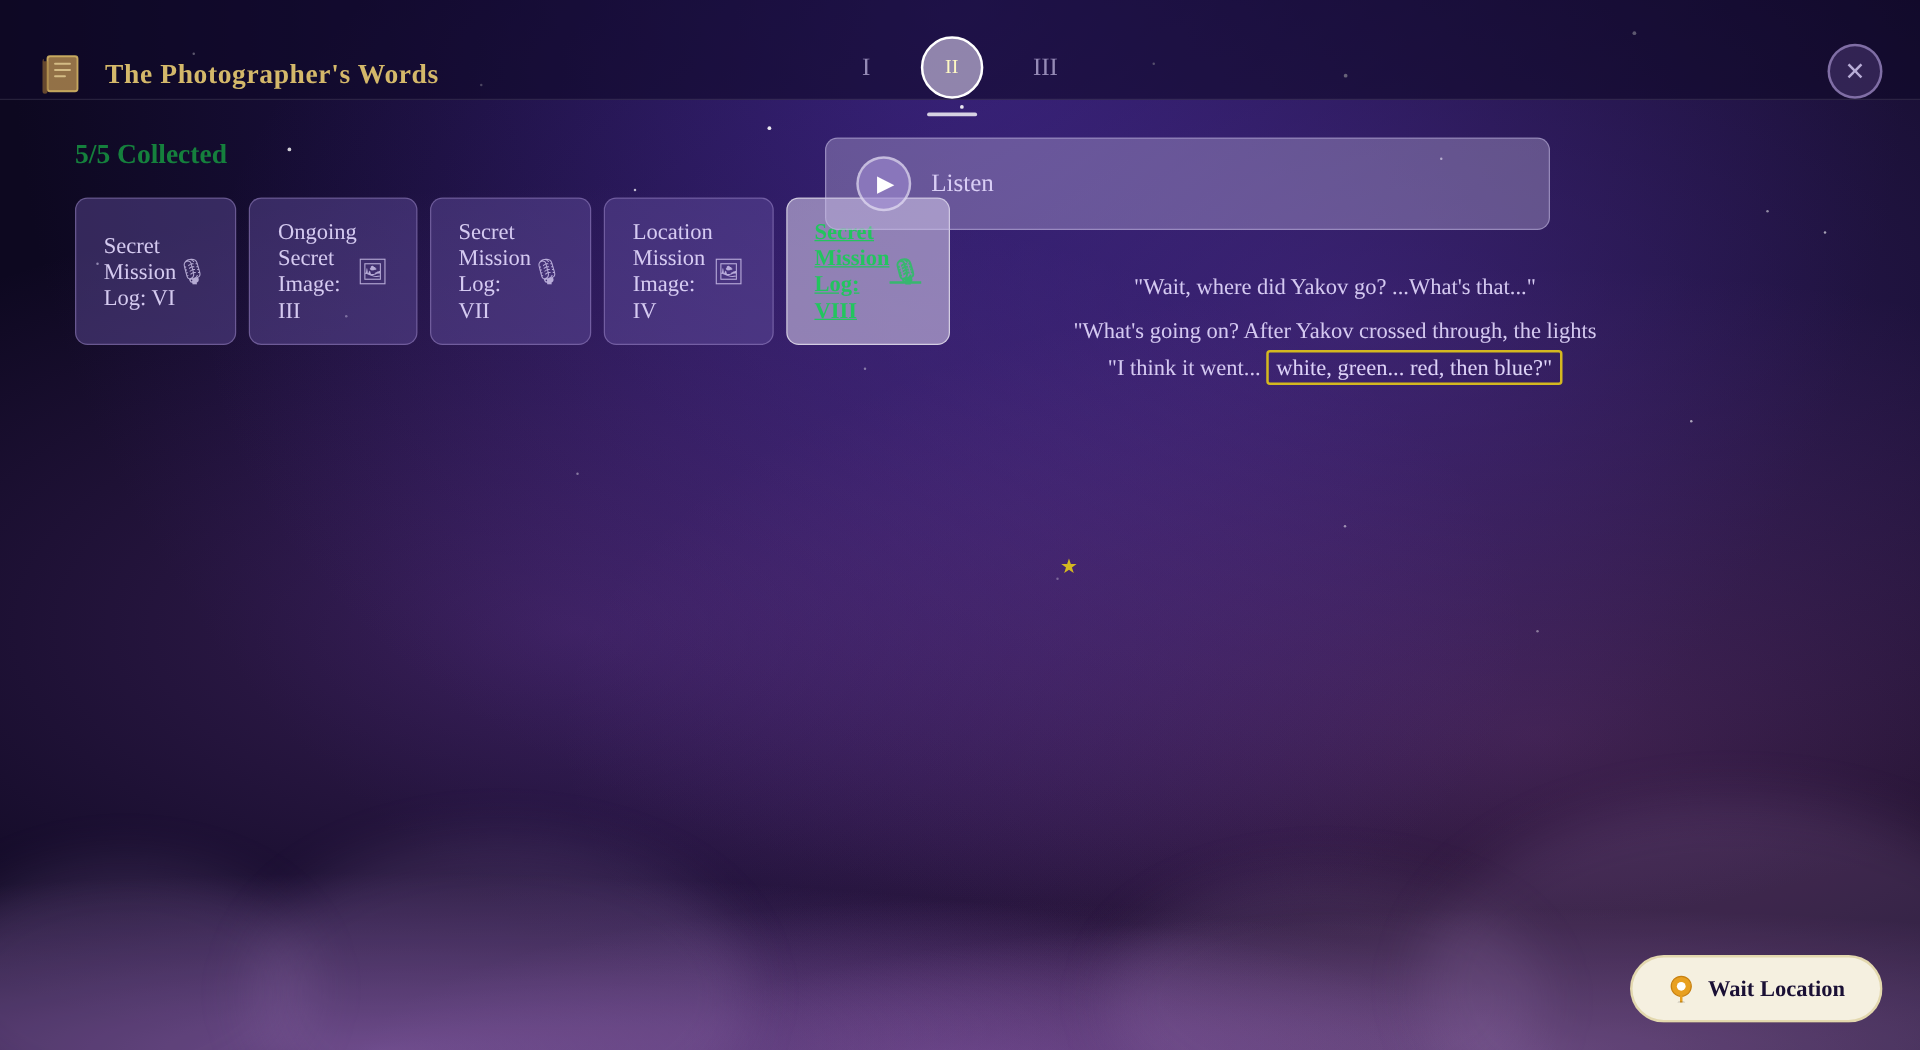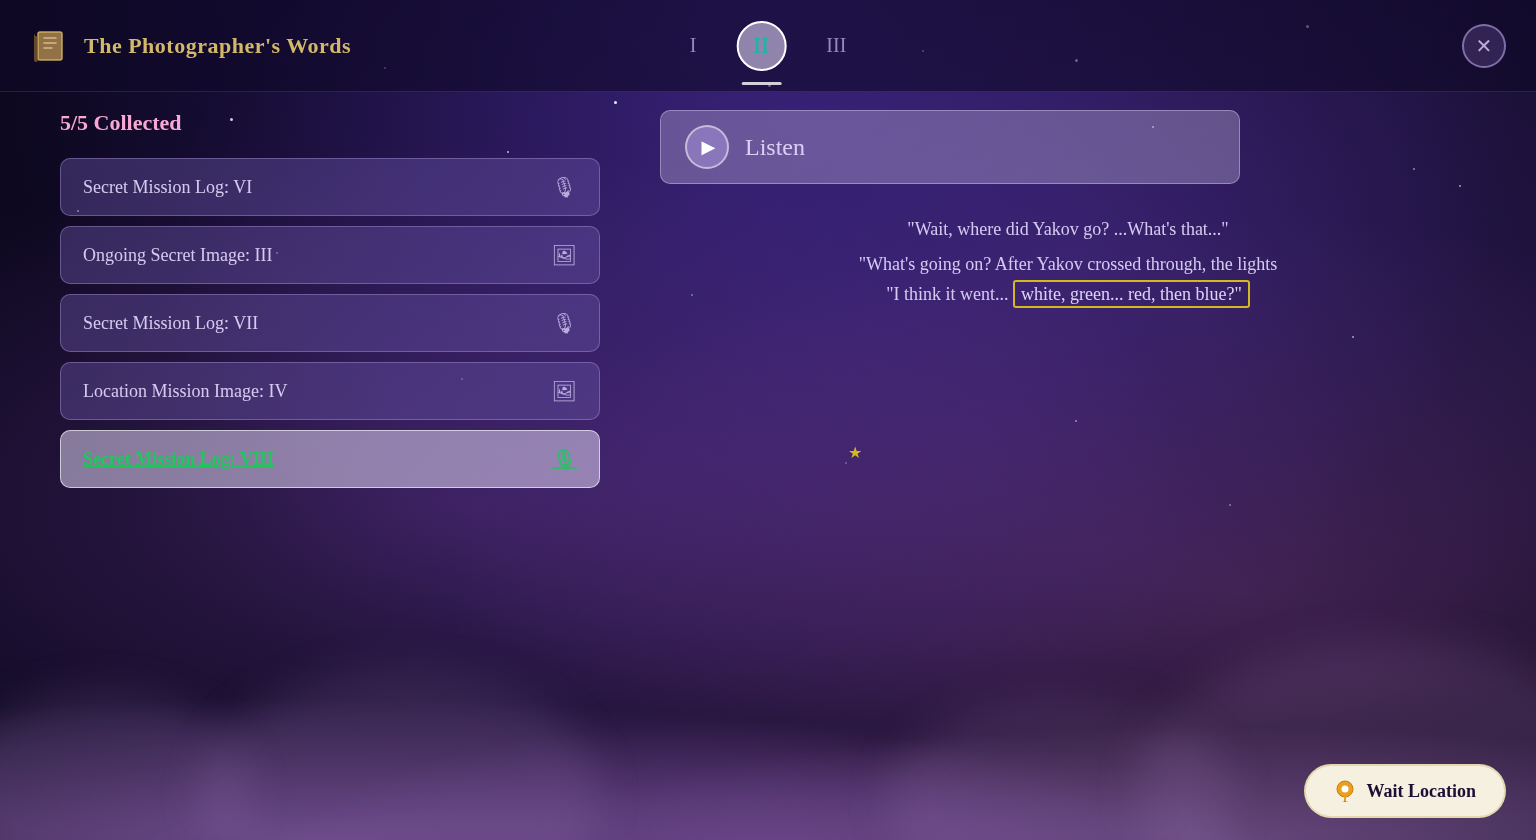--- a/index.html
+++ b/index.html
@@ -54,23 +54,23 @@
                   radial-gradient(ellipse at 50% 110%, rgba(160,100,200,0.4) 0%, transparent 45%),
                   radial-gradient(ellipse at 80% 100%, rgba(200,140,230,0.35) 0%, transparent 40%);
     }
 
     
     .header {
       position: absolute;
       top: 0;
       left: 0;
       right: 0;
-      height: 92px;
-      display: flex;
-      align-items: center;
+      height: 80px;
+      display: flex;
+      align-items: flex-end;
       justify-content: space-between;
       padding: 0 30px;
       background: rgba(15, 8, 40, 0.6);
       border-bottom: 1px solid rgba(255,255,255,0.1);
     }
 
     .header-left {
       display: flex;
       align-items: center;
       gap: 14px;
@@ -111,22 +111,22 @@
 
     .chapter-tab-circle {
       width: 50px;
       height: 50px;
       border-radius: 50%;
       background: rgba(180,160,220,0.3);
       border: 2px solid rgba(255,255,255,0.7);
       display: flex;
       align-items: center;
       justify-content: center;
-      color: #14b8a6;
-      font-size: 24px;
+      color: #fef9c3;
+      font-size: 16px;
     }
 
     .chapter-tab-circle.active {
       background: rgba(220,210,240,0.6);
       border-color: white;
     }
 
     .chapter-tab-underline {
       position: absolute;
       bottom: -14px;
@@ -165,29 +165,28 @@
       gap: 60px;
     }
 
     
     .left-panel {
       width: 540px;
       flex-shrink: 0;
     }
 
     .collected-label {
-      color: #f9a8d4;
+      color: #15803d;
       font-size: 22px;
       font-weight: bold;
       margin-bottom: 22px;
     }
 
     .log-list {
       display: flex;
-      flex-direction: column;
       gap: 10px;
     }
 
     .log-item {
       background: rgba(100,80,160,0.45);
       border: 1px solid rgba(180,160,220,0.4);
       border-radius: 10px;
       padding: 16px 22px;
       display: flex;
       align-items: center;
@@ -242,21 +241,21 @@
     }
 
     .play-icon {
       color: white;
       font-size: 18px;
       margin-left: 3px;
     }
 
     .listen-label {
       color: rgba(230,220,255,0.9);
-      font-size: 24px;
+      font-size: 20px;
     }
 
     .transcript {
       color: rgba(230,220,255,0.9);
       font-size: 18px;
       line-height: 1.7;
       text-align: center;
       padding: 0 20px;
     }
 

